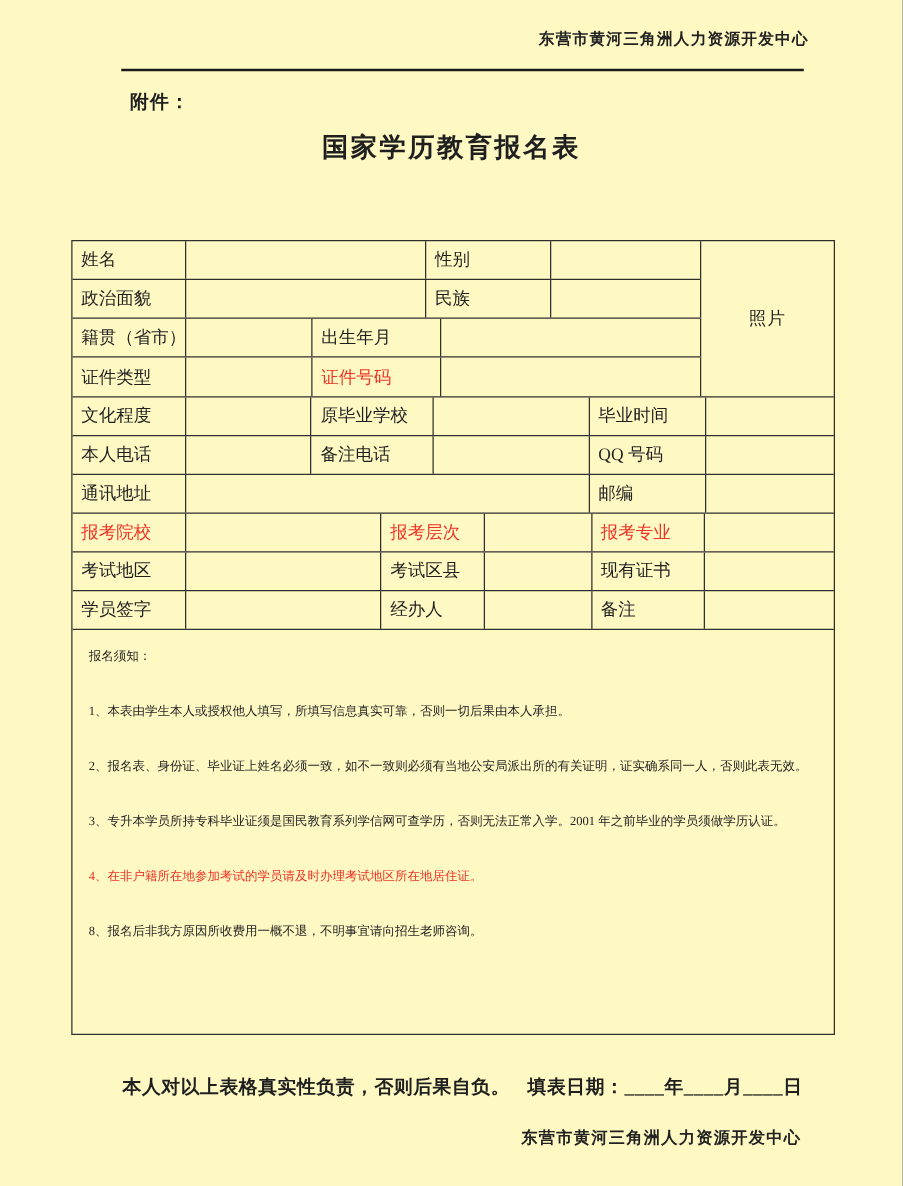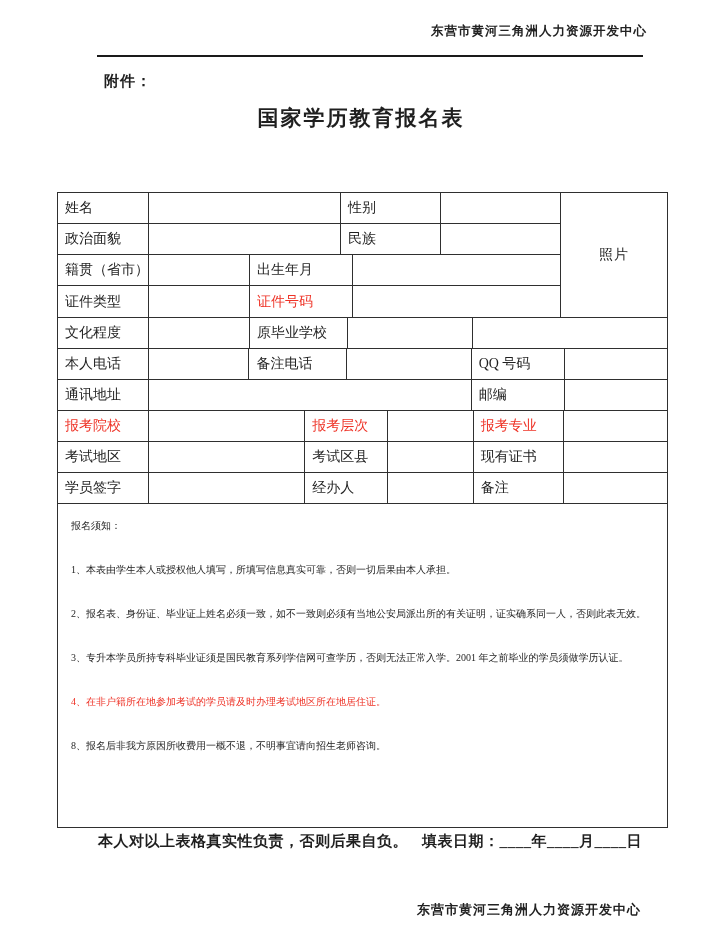--- a/index.html
+++ b/index.html
@@ -1,19 +1,19 @@
 <!DOCTYPE html>
 <html><head>
 <meta charset="utf-8">
 <style>
   html,body{margin:0;padding:0;background:#888;}
   #page{
     position:relative;
     width:722px;height:949px;
-    background:#ffffff;
+    background:#fef9c3;
     font-family:"Liberation Serif","DejaVu Serif",serif;
     color:#1f1f1f;
     overflow:hidden;
   }
   
   .header-org{
     position:absolute;top:23px;right:75px;
     font-size:12.5px;font-weight:bold;letter-spacing:1px;color:#222;
   }
   .header-rule{
@@ -76,21 +76,21 @@
   .ge .cell:nth-child(5){width:91px}.ge .cell:nth-child(6){width:103px}
   
   .notes{
     height:323px;box-sizing:border-box;
     padding:6px 10px 0 13px;font-size:10px;overflow:hidden;
   }
   .notes-heading{line-height:32px;}
   .note-item{margin:12px 0 0 0;line-height:32px;}
   
   .declaration{
-    position:absolute;top:832px;left:98px;
+    position:absolute;top:860px;left:98px;
     font-size:15px;font-weight:bold;letter-spacing:0.5px;white-space:pre;
   }
   .declaration .date-part{margin-left:14px;}
   .footer-org{
     position:absolute;top:901px;right:81px;
     font-size:13px;font-weight:bold;letter-spacing:1px;color:#222;
   }
 </style>
 </head>
 <body>
@@ -134,20 +134,21 @@
           </div>
         </div>
       <div class="photo">照片</div>
     </div>
     <div class="tbl-main">
         <div class="row gc">
           <div class="cell">文化程度</div>
           <div class="cell"></div>
           <div class="cell">原毕业学校</div>
           <div class="cell"></div>
+          <div class="cell">毕业时间</div>
           <div class="cell"></div>
         </div>
         <div class="row gc">
           <div class="cell">本人电话</div>
           <div class="cell"></div>
           <div class="cell">备注电话</div>
           <div class="cell"></div>
           <div class="cell">QQ 号码</div>
           <div class="cell"></div>
         </div>

